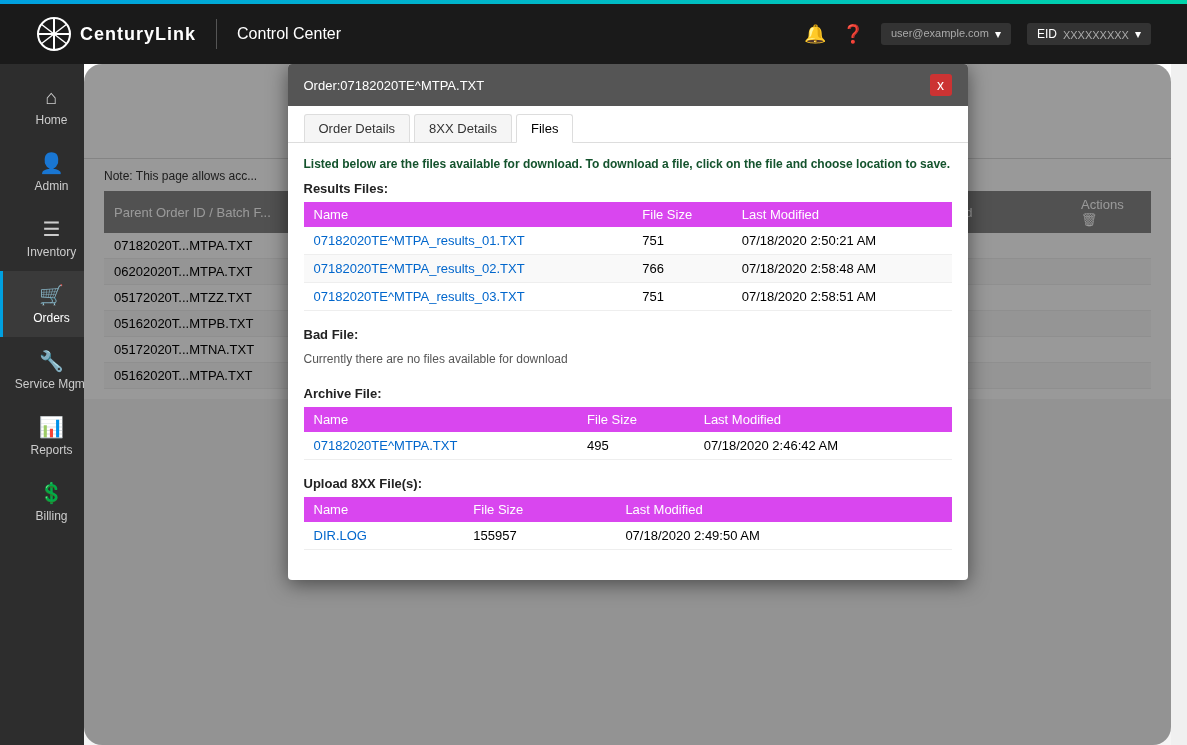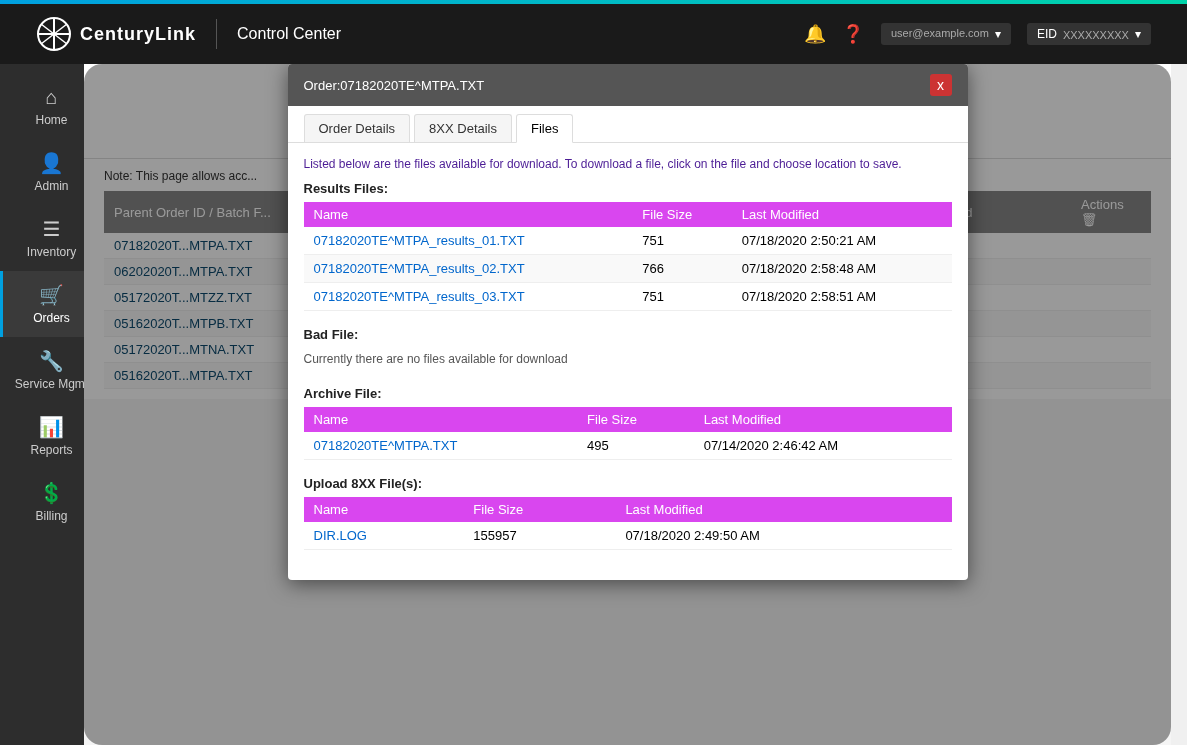--- a/index.html
+++ b/index.html
@@ -213,21 +213,21 @@
       color: white;
       padding: 6px 10px;
       text-align: left;
       font-weight: normal;
     }
     .orders-table td {
       padding: 5px 10px;
       border-bottom: 1px solid #eee;
     }
     .orders-table tr:nth-child(even) { background: #f9f9f9; }
-    .orders-table a { color: #0c4a6e; text-decoration: none; }
+    .orders-table a { color: #000000; text-decoration: none; }
     .th-actions { width: 80px; }
 
     
     .modal-overlay {
       position: absolute;
       top: 0; left: 0; right: 0; bottom: 0;
       background: rgba(0,0,0,0.4);
       display: flex;
       align-items: flex-start;
       justify-content: center;
@@ -287,22 +287,23 @@
       margin-bottom: -1px;
       color: #000;
     }
     .modal-body {
       padding: 14px 16px;
       overflow-y: auto;
       max-height: 480px;
     }
     .modal-note {
       font-size: 12px;
-      color: #4c1d95;
+      color: #14532d;
       margin-bottom: 10px;
+      font-weight: bold;
     }
     .section-title {
       font-weight: bold;
       font-size: 13px;
       margin-bottom: 6px;
       color: #222;
     }
     .file-table {
       width: 100%;
       border-collapse: collapse;
@@ -533,21 +534,21 @@
             <tr>
               <th>Name</th>
               <th>File Size</th>
               <th>Last Modified</th>
             </tr>
           </thead>
           <tbody>
             <tr>
               <td><a href="#">07182020TE^MTPA.TXT</a></td>
               <td>495</td>
-              <td>07/14/2020 2:46:42 AM</td>
+              <td>07/18/2020 2:46:42 AM</td>
             </tr>
           </tbody>
         </table>
 
         <div class="section-title">Upload 8XX File(s):</div>
         <table class="file-table">
           <thead>
             <tr>
               <th>Name</th>
               <th>File Size</th>

